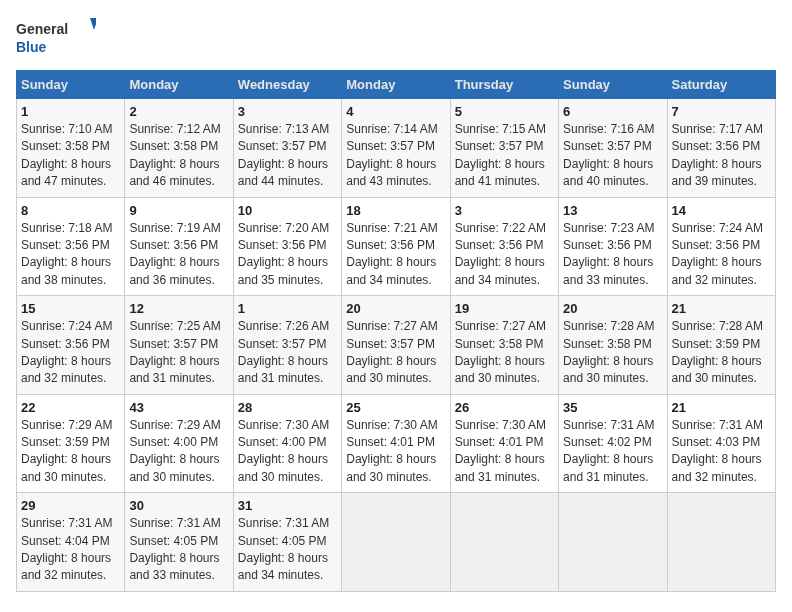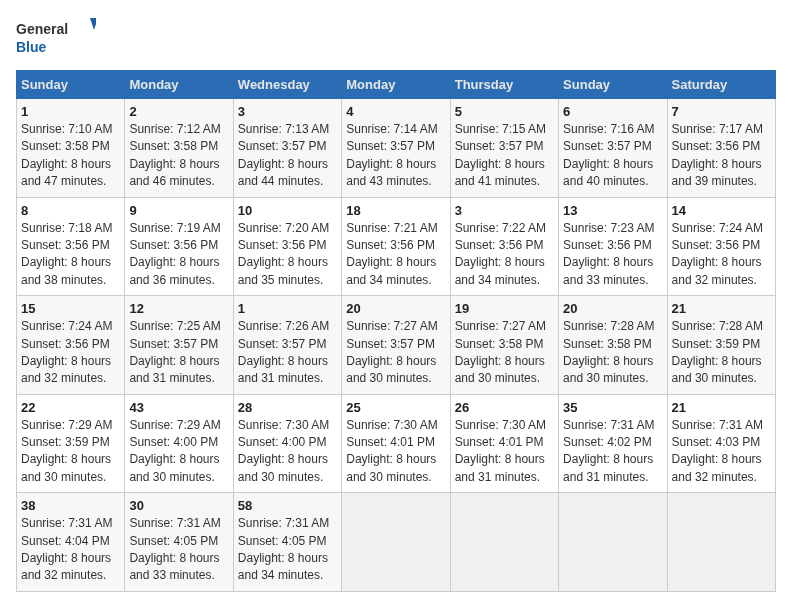--- a/index.html
+++ b/index.html
@@ -138,22 +138,22 @@
       <tr>
         <td><span class="day-num">22</span><span class="day-info">Sunrise: 7:29 AM<br>Sunset: 3:59 PM<br>Daylight: 8 hours and 30 minutes.</span></td>
         <td><span class="day-num">43</span><span class="day-info">Sunrise: 7:29 AM<br>Sunset: 4:00 PM<br>Daylight: 8 hours and 30 minutes.</span></td>
         <td><span class="day-num">28</span><span class="day-info">Sunrise: 7:30 AM<br>Sunset: 4:00 PM<br>Daylight: 8 hours and 30 minutes.</span></td>
         <td><span class="day-num">25</span><span class="day-info">Sunrise: 7:30 AM<br>Sunset: 4:01 PM<br>Daylight: 8 hours and 30 minutes.</span></td>
         <td><span class="day-num">26</span><span class="day-info">Sunrise: 7:30 AM<br>Sunset: 4:01 PM<br>Daylight: 8 hours and 31 minutes.</span></td>
         <td><span class="day-num">35</span><span class="day-info">Sunrise: 7:31 AM<br>Sunset: 4:02 PM<br>Daylight: 8 hours and 31 minutes.</span></td>
         <td><span class="day-num">21</span><span class="day-info">Sunrise: 7:31 AM<br>Sunset: 4:03 PM<br>Daylight: 8 hours and 32 minutes.</span></td>
       </tr>
       <tr>
-        <td><span class="day-num">38</span><span class="day-info">Sunrise: 7:31 AM<br>Sunset: 4:04 PM<br>Daylight: 8 hours and 32 minutes.</span></td>
+        <td><span class="day-num">29</span><span class="day-info">Sunrise: 7:31 AM<br>Sunset: 4:04 PM<br>Daylight: 8 hours and 32 minutes.</span></td>
         <td><span class="day-num">30</span><span class="day-info">Sunrise: 7:31 AM<br>Sunset: 4:05 PM<br>Daylight: 8 hours and 33 minutes.</span></td>
-        <td><span class="day-num">58</span><span class="day-info">Sunrise: 7:31 AM<br>Sunset: 4:05 PM<br>Daylight: 8 hours and 34 minutes.</span></td>
+        <td><span class="day-num">31</span><span class="day-info">Sunrise: 7:31 AM<br>Sunset: 4:05 PM<br>Daylight: 8 hours and 34 minutes.</span></td>
         <td class="empty"></td>
         <td class="empty"></td>
         <td class="empty"></td>
         <td class="empty"></td>
       </tr>
     </tbody>
 </table>
 
 </body></html>

